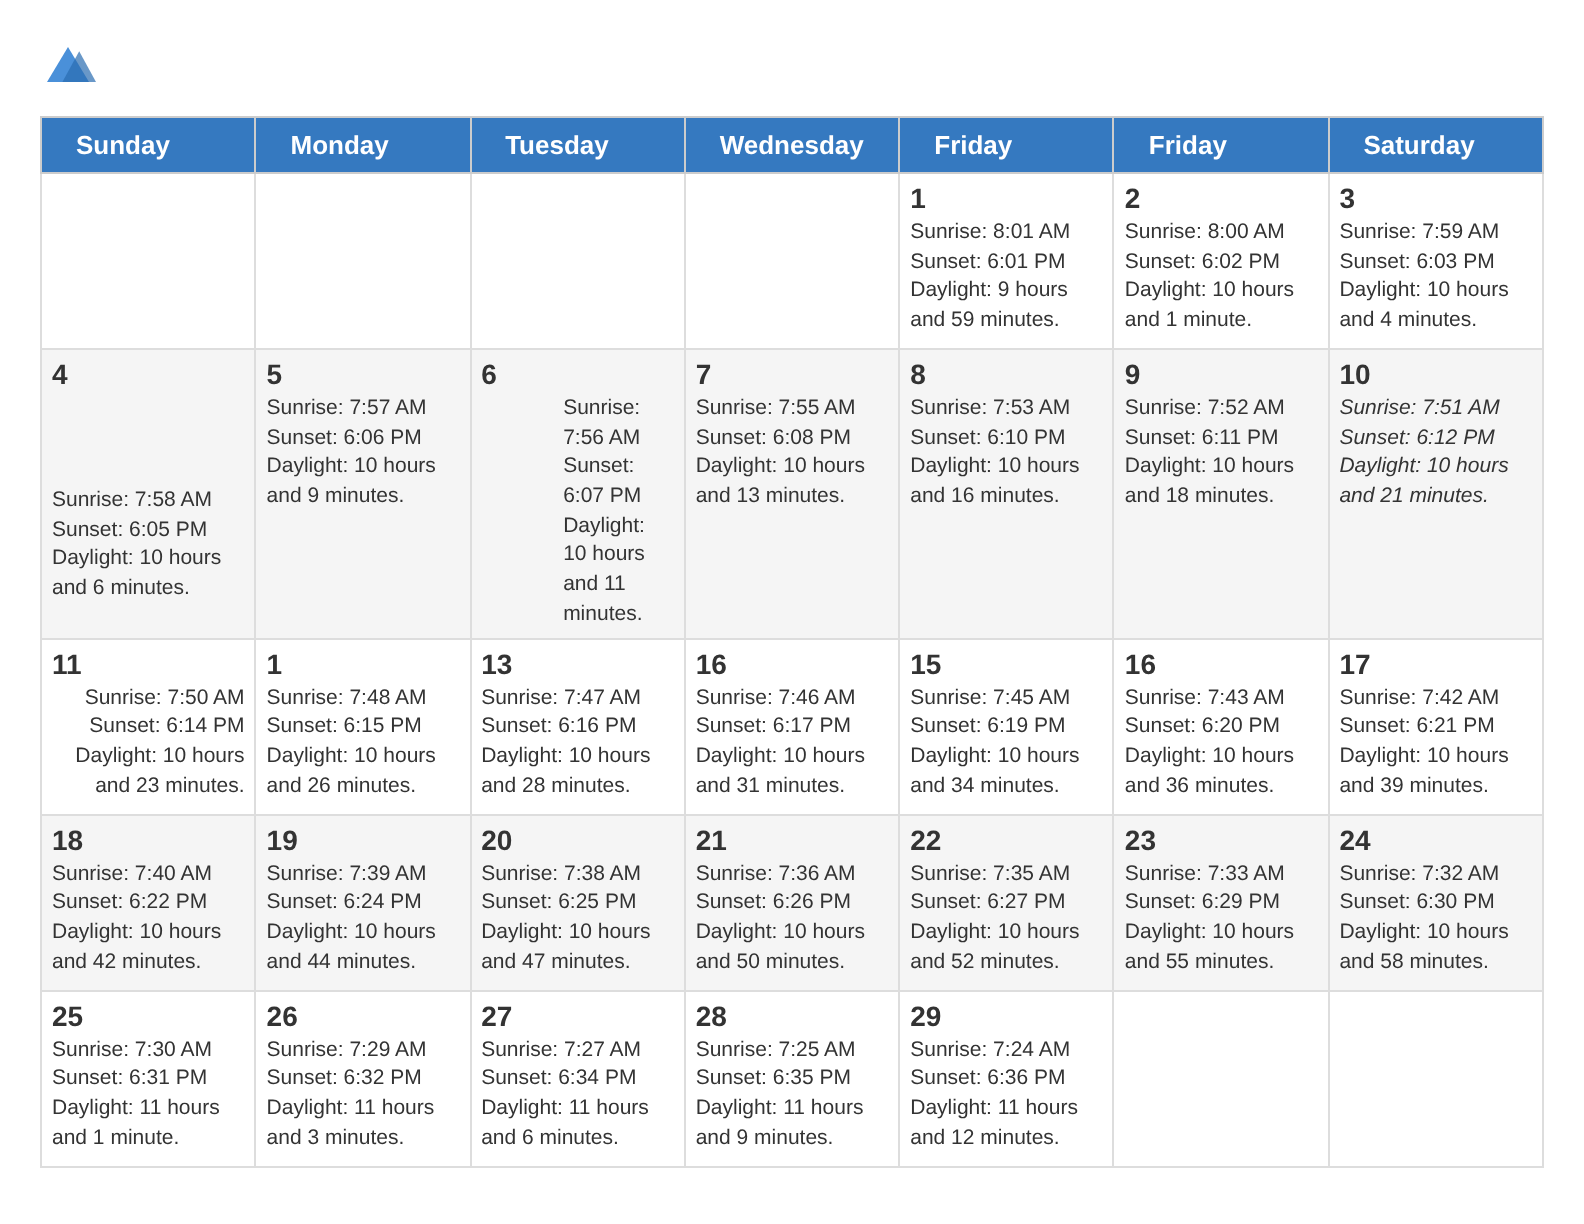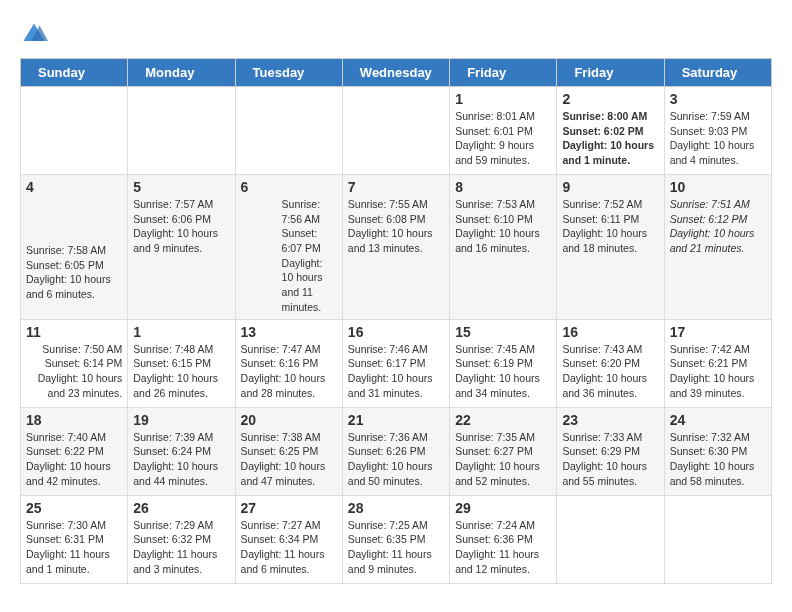--- a/index.html
+++ b/index.html
@@ -128,29 +128,29 @@
         <td></td>
         <td>
           <span class="day-num">1</span>
           <div class="day-info" style="white-space: pre-line;">Sunrise: 8:01 AM
 Sunset: 6:01 PM
 Daylight: 9 hours
 and 59 minutes.</div>
         </td>
         <td>
           <span class="day-num">2</span>
-          <div class="day-info" style="white-space: pre-line; font-weight: bold;">Sunrise: 8:00 AM
+          <div class="day-info" style="white-space: pre-line;">Sunrise: 8:00 AM
 Sunset: 6:02 PM
 Daylight: 10 hours
 and 1 minute.</div>
         </td>
         <td>
           <span class="day-num">3</span>
           <div class="day-info" style="white-space: pre-line;">Sunrise: 7:59 AM
-Sunset: 9:03 PM
+Sunset: 6:03 PM
 Daylight: 10 hours
 and 4 minutes.</div>
         </td>
       </tr>
       <tr>
         <td>
           <span class="day-num">4</span>
           <div class="day-info" style="white-space: pre-line; margin-top: 48px;">Sunrise: 7:58 AM
 Sunset: 6:05 PM
 Daylight: 10 hours

